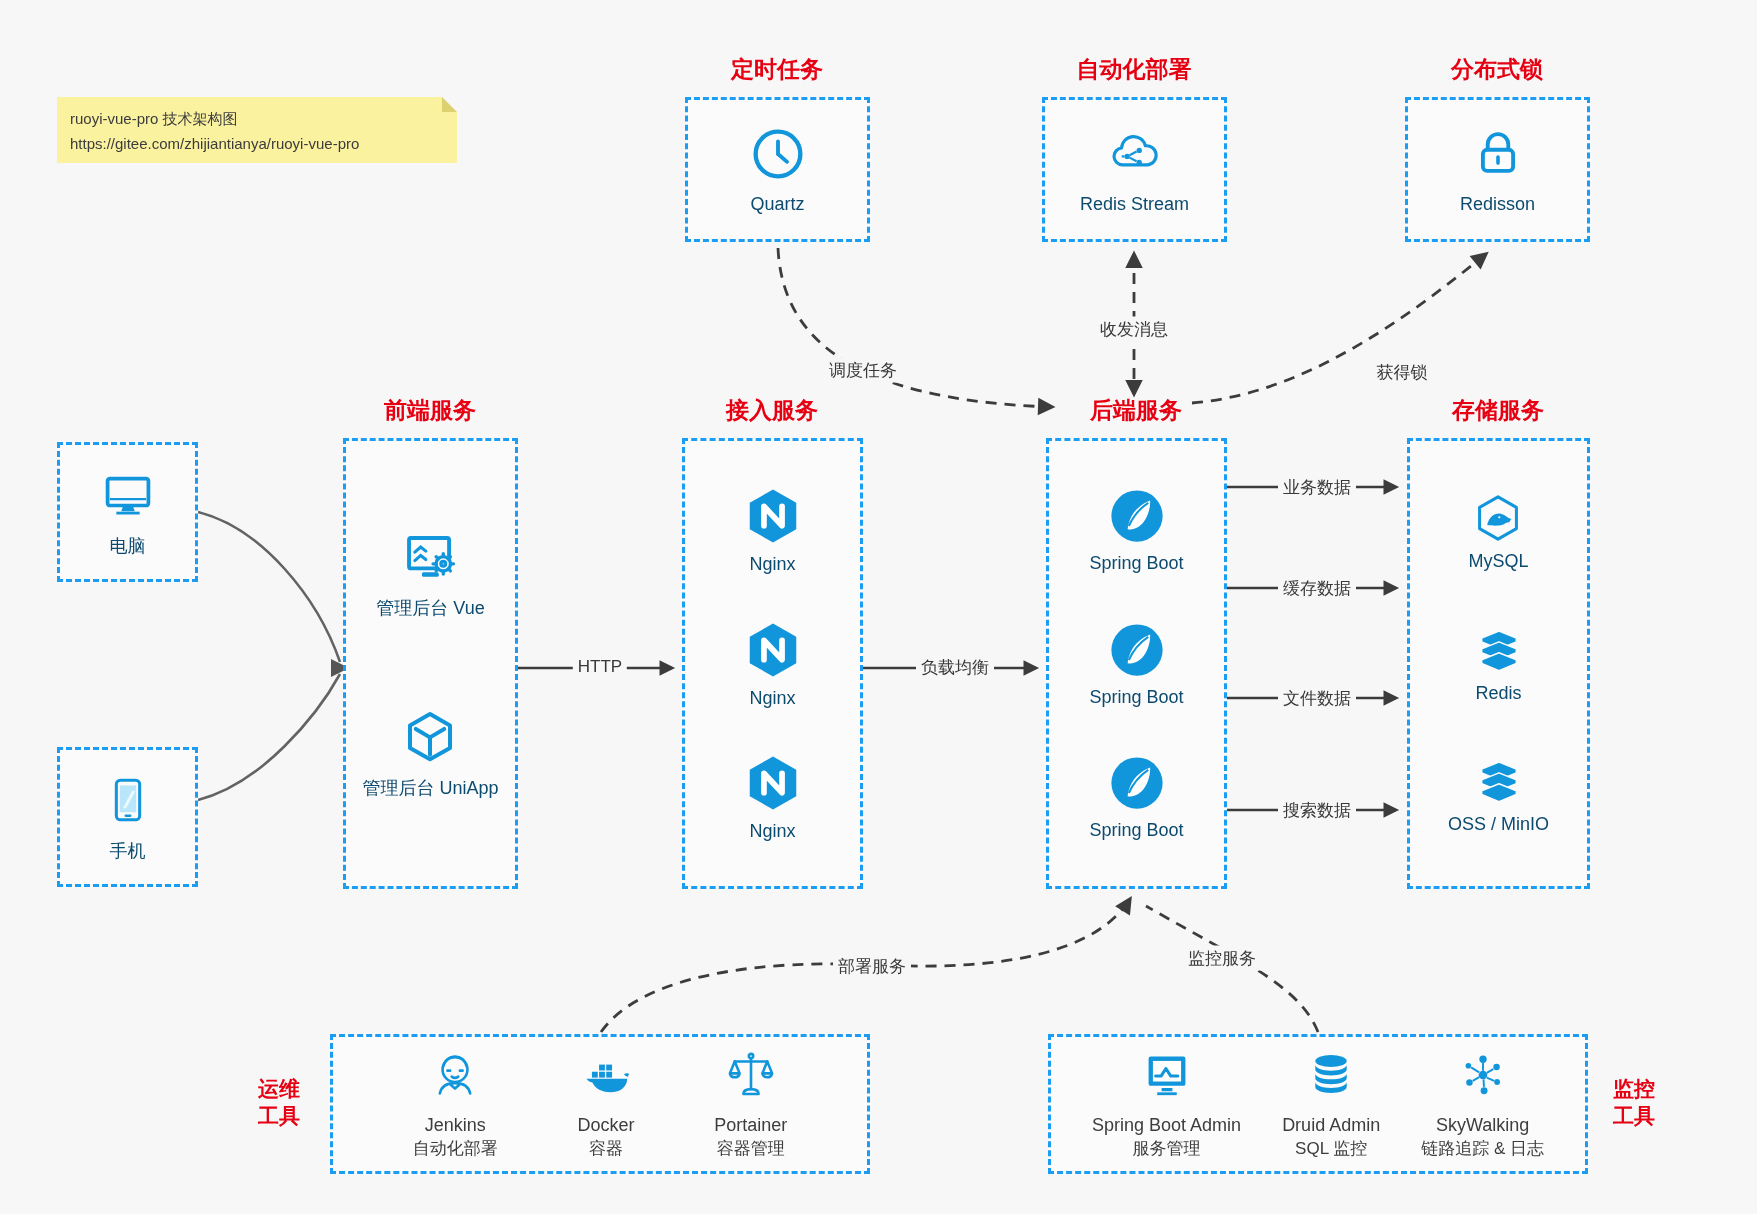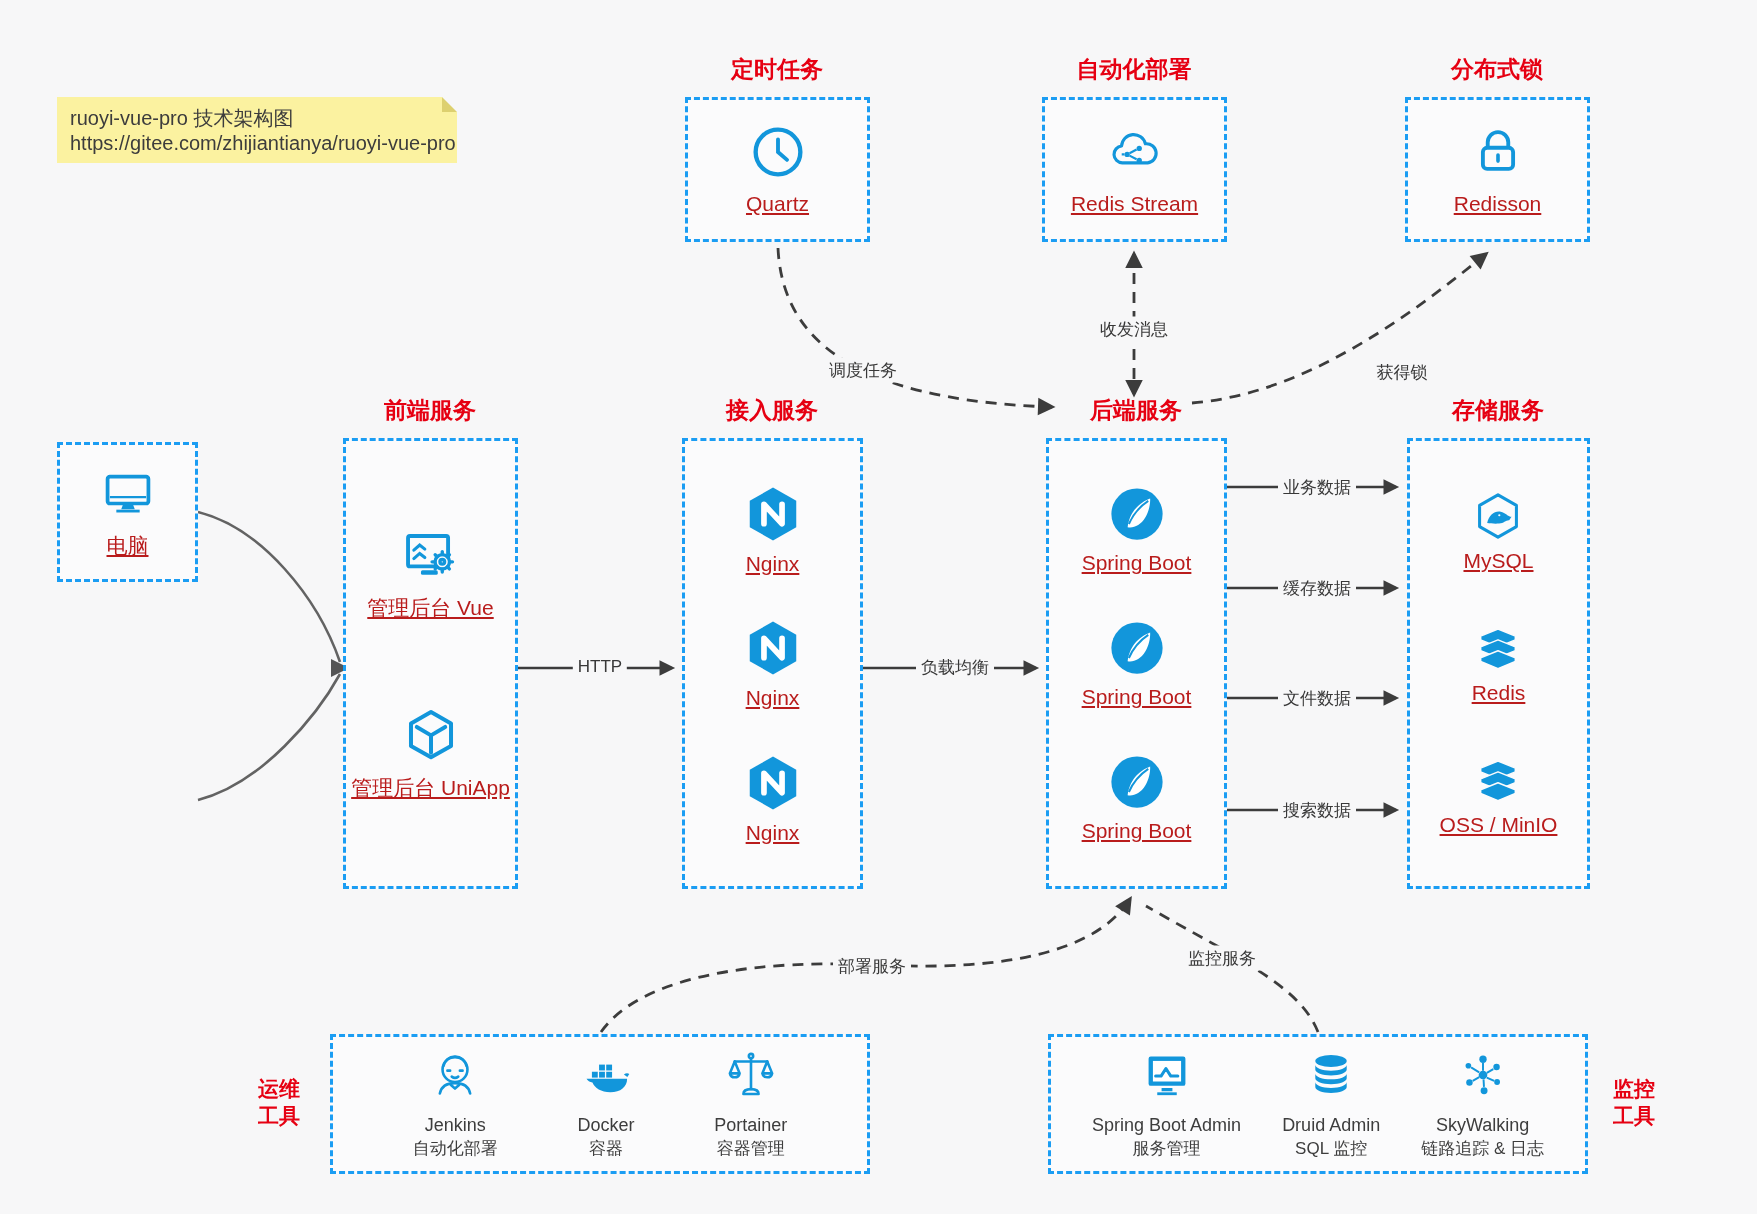--- a/index.html
+++ b/index.html
@@ -10,26 +10,26 @@
   .curve{stroke:#636363;stroke-width:2.6;fill:none;}
   .ah{fill:#555;}
   marker path{fill:var(--arrow,#3c3c3c);}
   .dbox{position:absolute;border:3px dashed var(--box-border,#1b9df3);background:#fbfbfc;box-sizing:border-box;}
   .col{display:flex;flex-direction:column;justify-content:space-evenly;align-items:center;}
   .topbox,.clientbox{display:flex;flex-direction:column;justify-content:center;align-items:center;gap:11px;}
   .rowbox{display:flex;flex-direction:row;justify-content:space-evenly;align-items:center;}
   .gtitle{position:absolute;transform:translateX(-50%);font-size:23px;font-weight:700;color:var(--title-red,#e60012);white-space:nowrap;}
   .side-label{position:absolute;font-size:21px;font-weight:700;color:var(--title-red,#e60012);width:52px;text-align:center;line-height:27px;word-break:break-all;}
   .node{display:flex;flex-direction:column;align-items:center;gap:7px;}
-  .lbl{font-size:21px;color:#b91c1c;white-space:nowrap;text-decoration:underline;}
+  .lbl{font-size:18px;color:#0c4a6e;white-space:nowrap;}
   .bnode{display:flex;flex-direction:column;align-items:center;gap:13px;text-align:center;}
   .bname{font-size:18px;color:#3d3d3d;line-height:23px;white-space:nowrap;}
   .bdesc{font-size:17px;color:#3d3d3d;line-height:23px;white-space:nowrap;}
   .elabel{position:absolute;transform:translate(-50%,-50%);font-size:17px;color:#383838;background:var(--background,#f7f7f8);padding:1px 5px;white-space:nowrap;}
-  .note{position:absolute;left:57px;top:97px;width:400px;height:66px;background:var(--note-bg,#fbf2a0);box-sizing:border-box;padding:9px 0 0 13px;font-size:20px;line-height:25px;color:#3c3c3c;}
+  .note{position:absolute;left:57px;top:97px;width:400px;height:66px;background:var(--note-bg,#fbf2a0);box-sizing:border-box;padding:9px 0 0 13px;font-size:15px;line-height:25px;color:#3c3c3c;}
   .fold{position:absolute;right:0;top:0;width:0;height:0;border-bottom:15px solid #ddd06f;border-right:15px solid var(--background,#f7f7f8);}
   .ic{display:block;}
   .st{stroke:var(--icon-blue,#1296db);fill:none;}
   .sf{fill:var(--icon-blue,#1296db);}
   .i58{width:58px;height:58px}.i62{width:62px;height:62px}.i60{width:60px;height:60px}
   .i56{width:56px;height:56px}.i52{width:52px;height:52px}
 </style>
 </head>
 <body>
 
@@ -109,20 +109,31 @@
       <svg viewBox="0 0 48 48" width="100%" height="100%">
           <rect class="st" stroke-width="3.2" x="6.5" y="10" width="35" height="23" rx="2"></rect>
           <path class="st" stroke-width="2" d="M8.5,27.5 h31"></path>
           <path class="sf" d="M20,33 l-1.8,5 h11.6 L28,33 Z"></path>
           <path class="st" stroke-width="2.4" d="M14,39.5 h20"></path>
         </svg>
     </span>
     <div class="lbl">电脑</div>
   </div>
 
+  <div class="dbox clientbox" style="left:57px;top:747px;width:141px;height:140px">
+    <span class="ic i56">
+      <svg viewBox="0 0 48 48" width="100%" height="100%">
+          <rect x="14" y="7" width="20" height="34" rx="3.5" fill="#dff3fd" class="st" stroke-width="2.6"></rect>
+          <rect x="17" y="11.5" width="14" height="23" fill="#b9e6fb"></rect>
+          <path d="M19.5,31 l8,-15 h3 l-8,15 z" fill="#eafaff"></path>
+          <path class="st" stroke-width="2" stroke-linecap="round" d="M22,37.5 h4"></path>
+        </svg>
+    </span>
+    <div class="lbl">手机</div>
+  </div>
 
   <div class="gtitle" style="left:430px;top:395px">前端服务</div>
   <div class="gtitle" style="left:772px;top:395px">接入服务</div>
   <div class="gtitle" style="left:1136px;top:395px">后端服务</div>
   <div class="gtitle" style="left:1498px;top:395px">存储服务</div>
 
   <div class="dbox col" style="left:343px;top:438px;width:175px;height:451px">
     <div class="node">
       <span class="ic i62">
         <svg viewBox="0 0 48 48" width="100%" height="100%">

